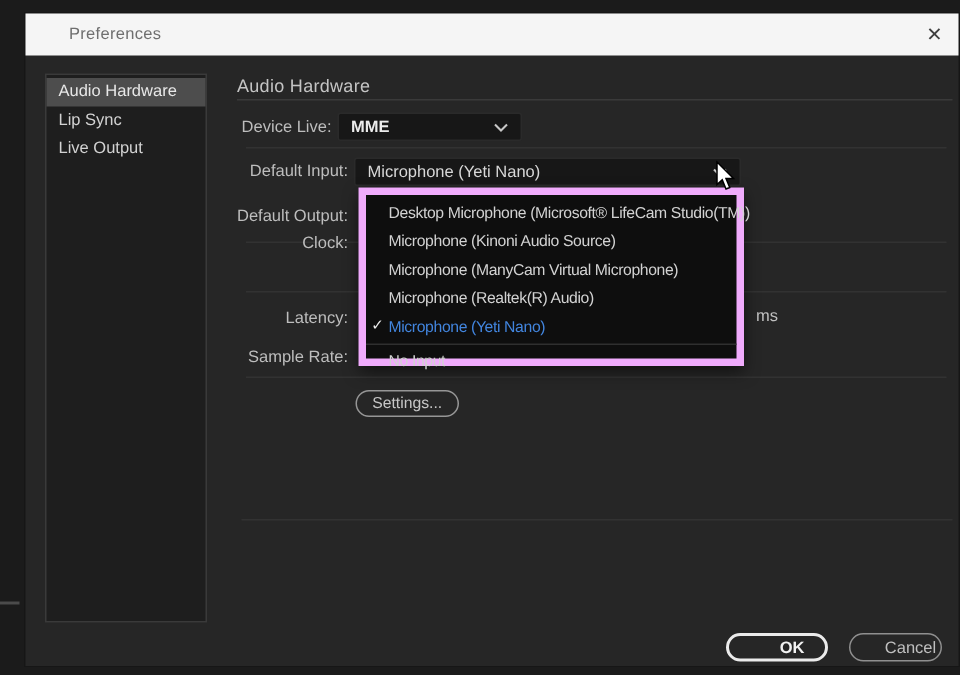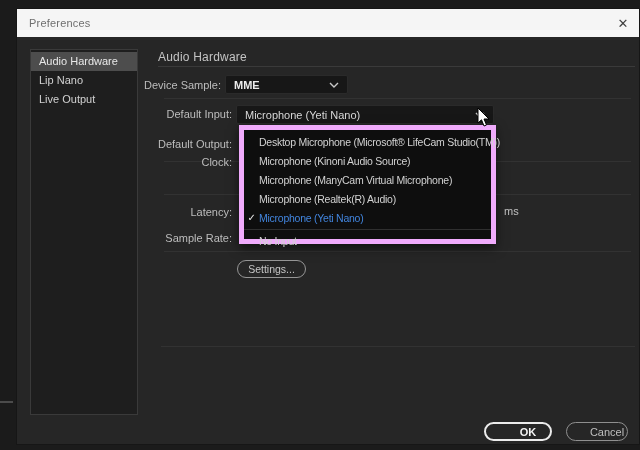--- a/index.html
+++ b/index.html
@@ -14,21 +14,21 @@
   .artifact-line { position:absolute; left:0; top:401px; width:13px; height:2px; background:#4b4b4b; }
 
   .dialog {
     position:absolute; left:16px; top:8px; width:624px; height:437px;
     background:#262626; border:1px solid #161616;
   }
   .titlebar {
     position:absolute; left:0; top:0; width:100%; height:28px;
     background:#f5f5f5; display:flex; align-items:center;
   }
-  .titlebar .title { color:#6f6f6f; font-size:11px; padding-left:12px; letter-spacing:.2px; }
+  .titlebar .title { color:#6f6f6f; font-size:11px; padding-left:29px; letter-spacing:.2px; }
   .close-btn {
     position:absolute; right:4px; top:0; width:24px; height:28px;
     display:flex; align-items:center; justify-content:center;
     color:#3f3f3f; font-size:13px; cursor:default;
   }
 
   
   .sidebar {
     position:absolute; left:13px; top:40px; width:108px; height:366px;
     background:#1e1e1e; border:1px solid #3a3a3a; padding-top:2px;
@@ -109,34 +109,34 @@
 
 <div class="dialog">
 
   <div class="titlebar">
     <span class="title">Preferences</span>
     <span class="close-btn">✕</span>
   </div>
 
   <div class="sidebar">
     <div class="side-item sel">Audio Hardware</div>
-    <div class="side-item">Lip Nano</div>
+    <div class="side-item">Lip Sync</div>
     <div class="side-item">Live Output</div>
   </div>
 
   <div class="heading">Audio Hardware</div>
   <div class="heading-sep"></div>
 
   <div class="sep sep1"></div>
   <div class="sep sep2"></div>
   <div class="sep sep3"></div>
   <div class="sep sep4"></div>
   <div class="sep-wide"></div>
 
-  <div class="flabel lbl-device">Device Sample:</div>
+  <div class="flabel lbl-device">Device Live:</div>
   <div class="field field-device">
     <span>MME</span>
     <span class="chev">
       <svg width="10" height="6" viewBox="0 0 10 6">
           <polyline points="1,1 5,5 9,1" fill="none" stroke="#c8c8c8" stroke-width="1.4"></polyline>
         </svg>
     </span>
   </div>
 
   <div class="flabel lbl-input">Default Input:</div>

